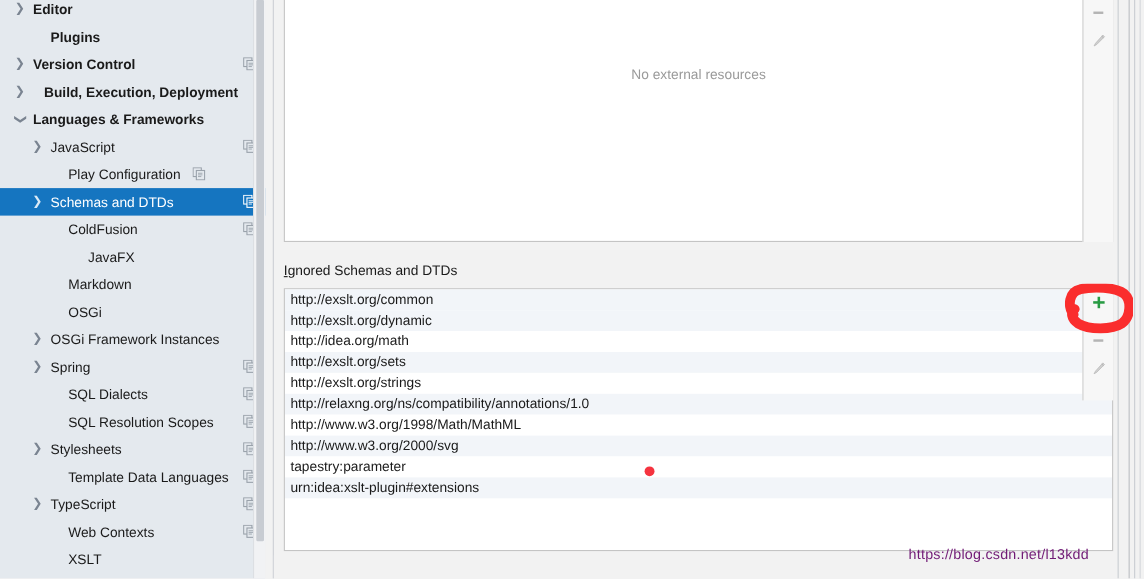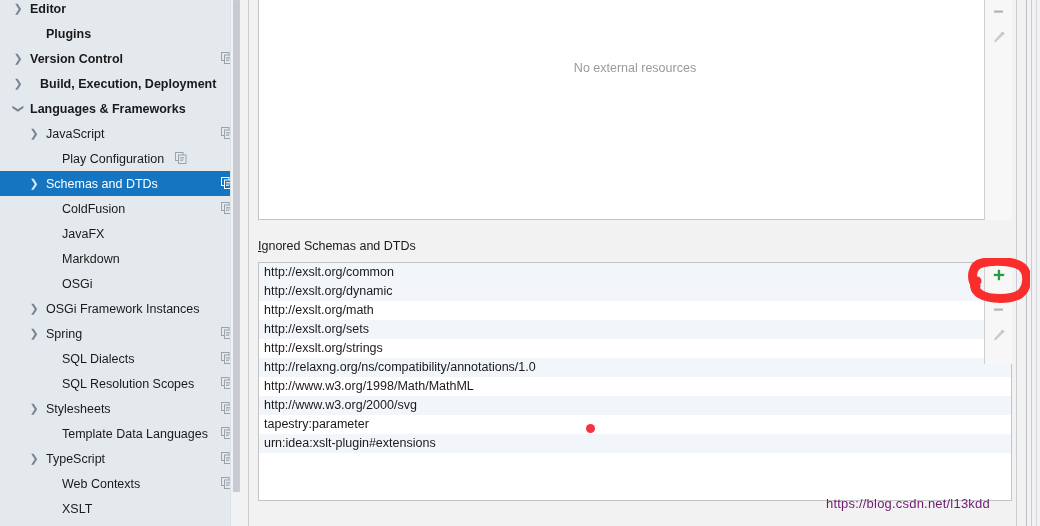--- a/index.html
+++ b/index.html
@@ -261,21 +261,21 @@
           <span class="arrow" style="margin-left: 43px;"></span>
           <span class="label" style="margin-left: 5px;">ColdFusion</span>
           <span class="copyico">
             <svg width="12" height="12" viewBox="0 0 12 12">
               <rect x="0.5" y="0.5" width="7.5" height="8" fill="none" stroke="#9aa2ab"></rect>
               <rect x="3.5" y="3" width="7.5" height="8.5" fill="#e4e9ee" stroke="#9aa2ab"></rect>
               <path d="M5 5.5h4M5 7h4M5 8.5h3" stroke="#9aa2ab" stroke-width="0.8"></path>
             </svg>
           </span>
         </div>
-        <div class="tree-row" style="position: absolute; left: 0px; top: 221px; width: 247px;">
+        <div class="tree-row" style="position: absolute; left: 0px; top: 221px; width: 247px; padding-left: 18px;">
           <span class="arrow" style="margin-left: 43px;"></span>
           <span class="label" style="margin-left: 5px;">JavaFX</span>
         </div>
         <div class="tree-row" style="position: absolute; left: 0px; top: 246px; width: 247px;">
           <span class="arrow" style="margin-left: 43px;"></span>
           <span class="label" style="margin-left: 5px;">Markdown</span>
         </div>
         <div class="tree-row" style="position: absolute; left: 0px; top: 271px; width: 274px;">
           <span class="arrow" style="margin-left: 43px;"></span>
           <span class="label" style="margin-left: 5px;">OSGi</span>
@@ -407,21 +407,21 @@
       <div id="grp-line"></div>
       <div id="grp-label">
         <u>I</u><span>gnored Schemas and DTDs</span>
       </div>
     </div>
 
     <div id="ign-panel">
       <div id="ign-rows">
           <div class="ign-row odd"><span>http://exslt.org/common</span></div>
           <div class="ign-row odd"><span>http://exslt.org/dynamic</span></div>
-          <div class="ign-row even"><span>http://exslt.org/math</span></div>
+          <div class="ign-row even"><span>http://idea.org/math</span></div>
           <div class="ign-row odd"><span>http://exslt.org/sets</span></div>
           <div class="ign-row even"><span>http://exslt.org/strings</span></div>
           <div class="ign-row odd"><span>http://relaxng.org/ns/compatibility/annotations/1.0</span></div>
           <div class="ign-row even"><span>http://www.w3.org/1998/Math/MathML</span></div>
           <div class="ign-row odd"><span>http://www.w3.org/2000/svg</span></div>
           <div class="ign-row even"><span>tapestry:parameter</span></div>
           <div class="ign-row odd"><span>urn:idea:xslt-plugin#extensions</span></div>
         </div>
     </div>
 

